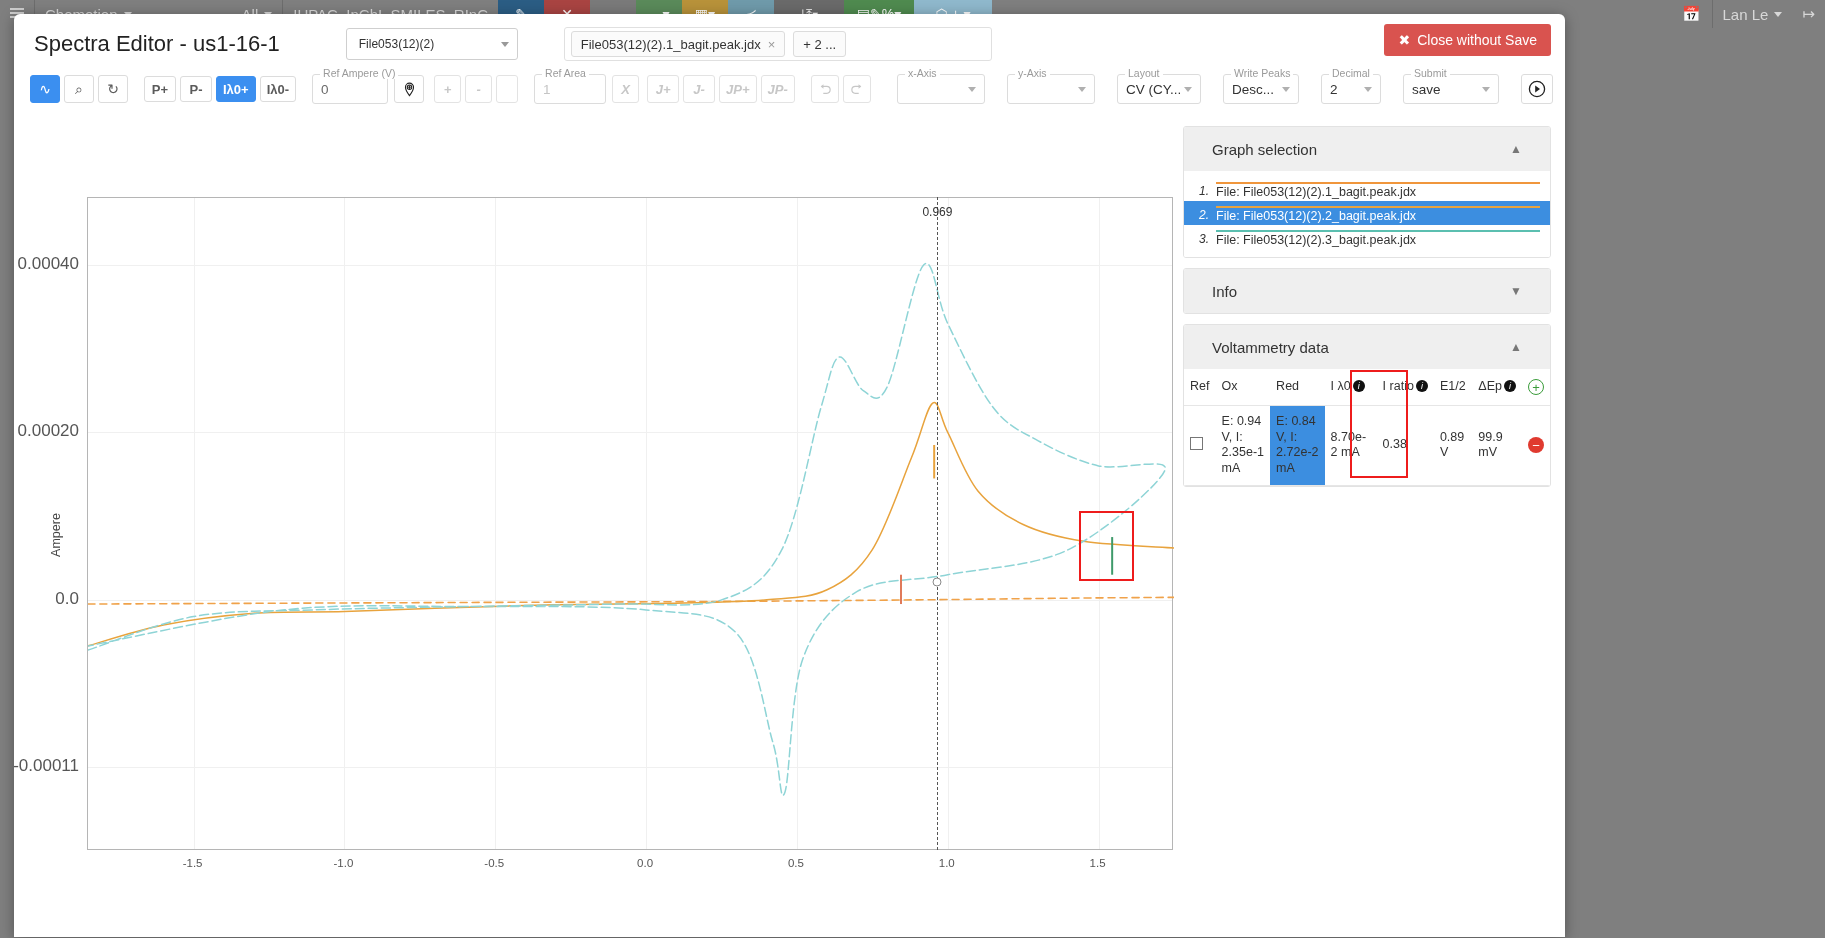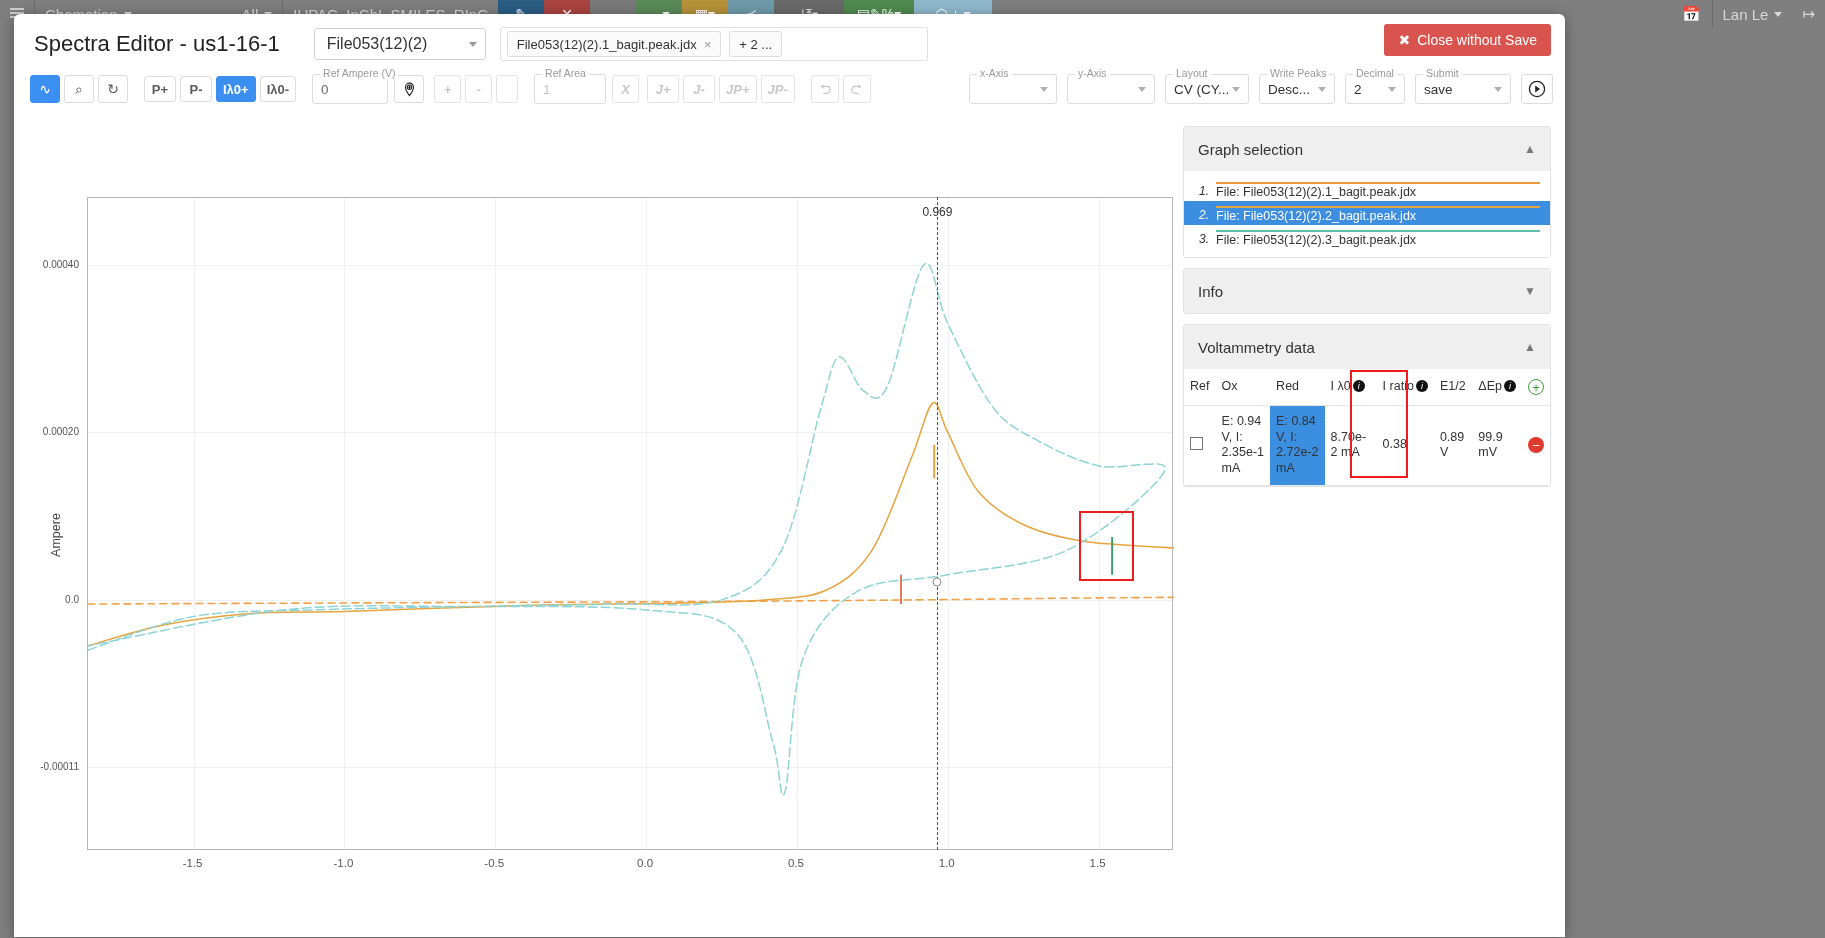--- a/index.html
+++ b/index.html
@@ -43,27 +43,28 @@
 
   
   .modal {
     position: absolute; left: 14px; top: 14px; width: 1551px; height: 923px;
     background: #fff; border-radius: 6px 6px 0 0;
     box-shadow: 0 2px 14px rgba(0,0,0,.35); overflow: hidden;
   }
   .modal-header {
     height: 52px; display: flex; align-items: center; padding: 8px 14px 0 20px;
     position: relative;
+    gap: 32px;
   }
   .modal-title { font-size: 22px; color: #222; white-space: nowrap; }
 
   .select-box {
     border: 1px solid #cfcfcf; border-radius: 3px; background: #fff;
     height: 32px; display: flex; align-items: center; padding: 0 8px 0 12px;
-    font-size: 16px; color: #333;
+    font-size: 12px; color: #333;
   }
   .hdr-select { width: 172px; margin-left: 34px; justify-content: space-between; }
   .hdr-select .caret { color: #999; }
 
   .chips {
     margin-left: 14px; height: 34px; width: 428px; border: 1px solid #e0e0e0;
     border-radius: 3px; display: flex; align-items: center; gap: 8px; padding: 0 6px;
     background: #fff;
   }
   .chip {
@@ -106,34 +107,34 @@
   }
   .field .flabel {
     position: absolute; top: -8px; left: 7px; background: #fff; padding: 0 3px;
     font-size: 10.5px; color: #9a9a9a; white-space: nowrap;
   }
   .field .fval { font-size: 13.5px; color: #6a6a6a; }
   .field.disabled .fval { color: #c5c5c5; }
   .field.sel { justify-content: space-between; }
   .field.sel .caret { color: #b0b0b0; }
 
-  .tb-right { margin-left: auto; display: flex; align-items: center; gap: 4px; }
+  .tb-right { margin-left: auto; display: flex; align-items: center; gap: 16px; }
 
   
   .content { display: flex; height: 845px; }
   .chart-wrap { position: relative; width: 1163px; height: 845px; }
   .plot-frame {
     position: absolute; left: 73px; top: 85px; width: 1086px; height: 653px;
     border: 1px solid #b5b5b5; background: #fff;
   }
   .gridline-h { position: absolute; left: 0; width: 100%; height: 1px; background: #f0f0f0; }
   .gridline-v { position: absolute; top: 0; height: 100%; width: 1px; background: #f0f0f0; }
   .ytick {
     position: absolute; right: 0; transform: translateY(-50%);
-    font-size: 10px; color: #555; white-space: nowrap;
+    font-size: 17px; color: #555; white-space: nowrap;
   }
   .xtick {
     position: absolute; top: 0; transform: translateX(-50%);
     font-size: 11.5px; color: #555; white-space: nowrap;
   }
   .ylabel {
     position: absolute; left: 20px; top: 50%; transform: translateY(-50%) rotate(-90deg);
     transform-origin: center; font-size: 12.5px; color: #444; white-space: nowrap;
   }
   .xlabel {
@@ -157,21 +158,21 @@
   }
 
   
   .panel { width: 388px; padding: 14px 14px 0 6px; }
   .card {
     border: 1px solid #e2e2e2; border-radius: 3px; background: #fff;
     margin-bottom: 10px; overflow: hidden;
   }
   .card-head {
     height: 44px; background: #efefef; display: flex; align-items: center;
-    justify-content: space-between; padding: 0 14px; font-size: 15px; color: #333;
+    justify-content: space-between; padding: 0 28px; font-size: 15px; color: #333;
     cursor: pointer;
   }
   .chev { color: #777; font-size: 12px; }
   .card-body { background: #fff; }
 
   .gs-row {
     display: flex; align-items: flex-end; gap: 7px; padding: 5px 10px 2px 10px;
     font-size: 12.5px; color: #333; cursor: pointer;
   }
   .gs-row.selected { background: #3c8ee0; color: #fff; }

